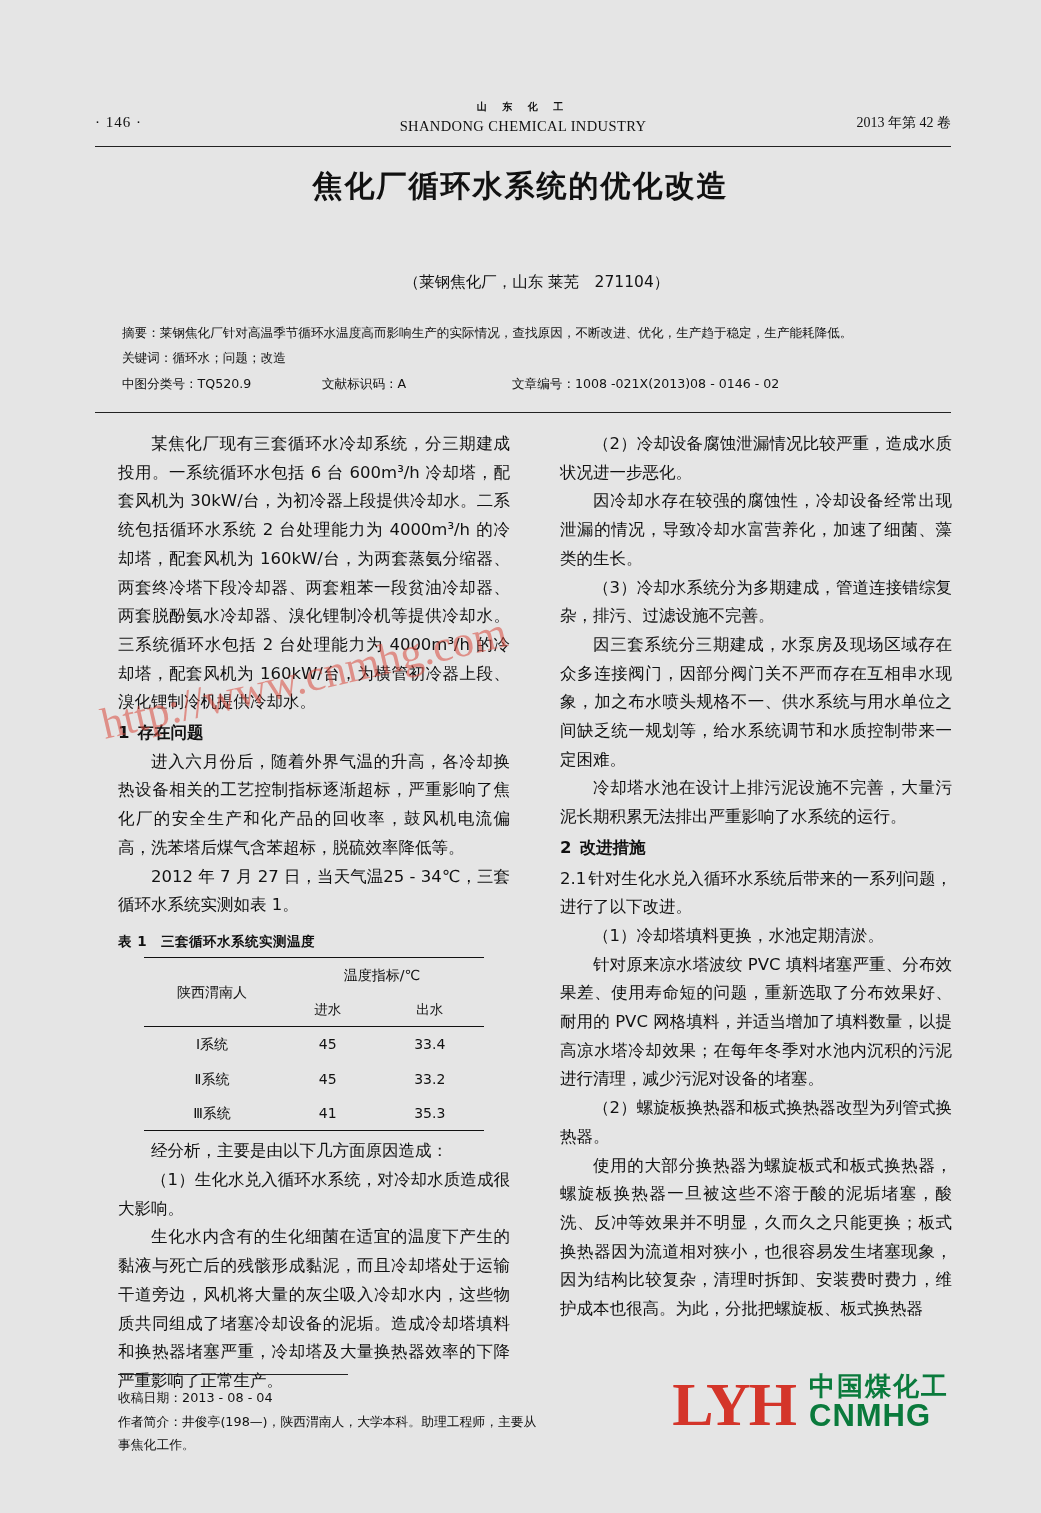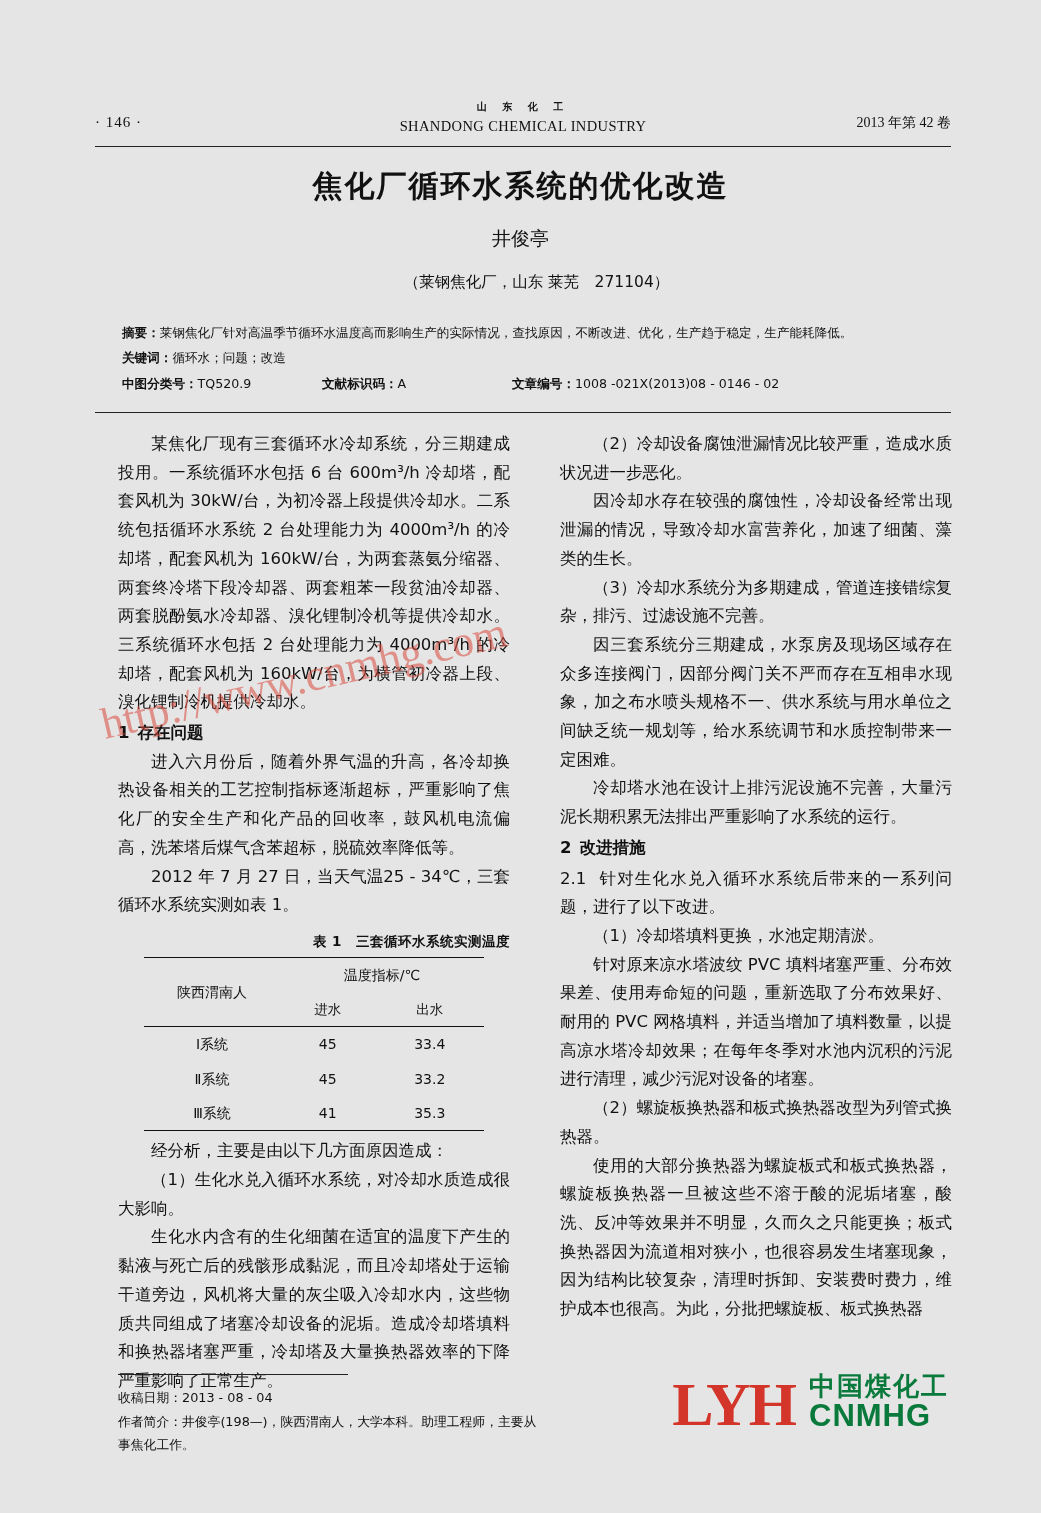--- a/index.html
+++ b/index.html
@@ -103,21 +103,21 @@
   
   .absblock {
     position: absolute;
     top: 322px;
     left: 122px;
     right: 110px;
     font-size: 12.6px;
     line-height: 1.75;
     font-family: "DejaVu Sans", sans-serif;
   }
-  .absblock .lbl { font-weight: bold; margin-top: 16px; }
+  .absblock .lbl { font-weight: normal; margin-top: 16px; }
   .absline { margin-bottom: 3px; }
   .meta-row {
     display: flex;
     margin-top: 4px;
   }
   .meta-row .m1 { width: 200px; }
   .meta-row .m2 { width: 190px; }
   .meta-row .m3 { flex: 1; }
 
   .abs-rule {
@@ -145,26 +145,26 @@
   .sec {
     margin: 2px 0 0 0;
     text-indent: 0;
     font-weight: bold;
   }
   .sec-num { margin-right: 8px; }
   .subsec {
     margin: 2px 0 0 0;
     text-indent: 0;
   }
-  .subsec .sn { margin-right: 12px; }
+  .subsec .sn { margin-right: 2px; }
 
   
   .tbl-wrap { margin: 10px 0 6px 0; }
   .tbl-cap {
-    text-align: right;
+    text-align: left;
     font-size: 13.5px;
     font-weight: bold;
     margin-bottom: 4px;
     letter-spacing: 0.5px;
   }
   table.data {
     width: 340px;
     margin: 0 auto;
     border-collapse: collapse;
     font-size: 14px;
@@ -265,21 +265,20 @@
     <div class="header-page-no">· 146 ·</div>
     <div class="header-center">
       <div class="journal-cn">山 东 化 工</div>
       <div class="journal-en">SHANDONG CHEMICAL INDUSTRY</div>
     </div>
     <div class="header-vol">2013 年第 42 卷</div>
   </div>
   <div class="header-rule"></div>
 
   <div class="title">焦化厂循环水系统的优化改造</div>
-  <div class="author">井俊亭</div>
   <div class="affiliation">（莱钢焦化厂，山东 莱芜　271104）</div>
 
   <div class="absblock">
     <div class="absline">
       <span class="lbl">摘要：</span><span>莱钢焦化厂针对高温季节循环水温度高而影响生产的实际情况，查找原因，不断改进、优化，生产趋于稳定，生产能耗降低。</span>
     </div>
     <div class="absline">
       <span class="lbl">关键词：</span><span>循环水；问题；改造</span>
     </div>
     <div class="meta-row">

